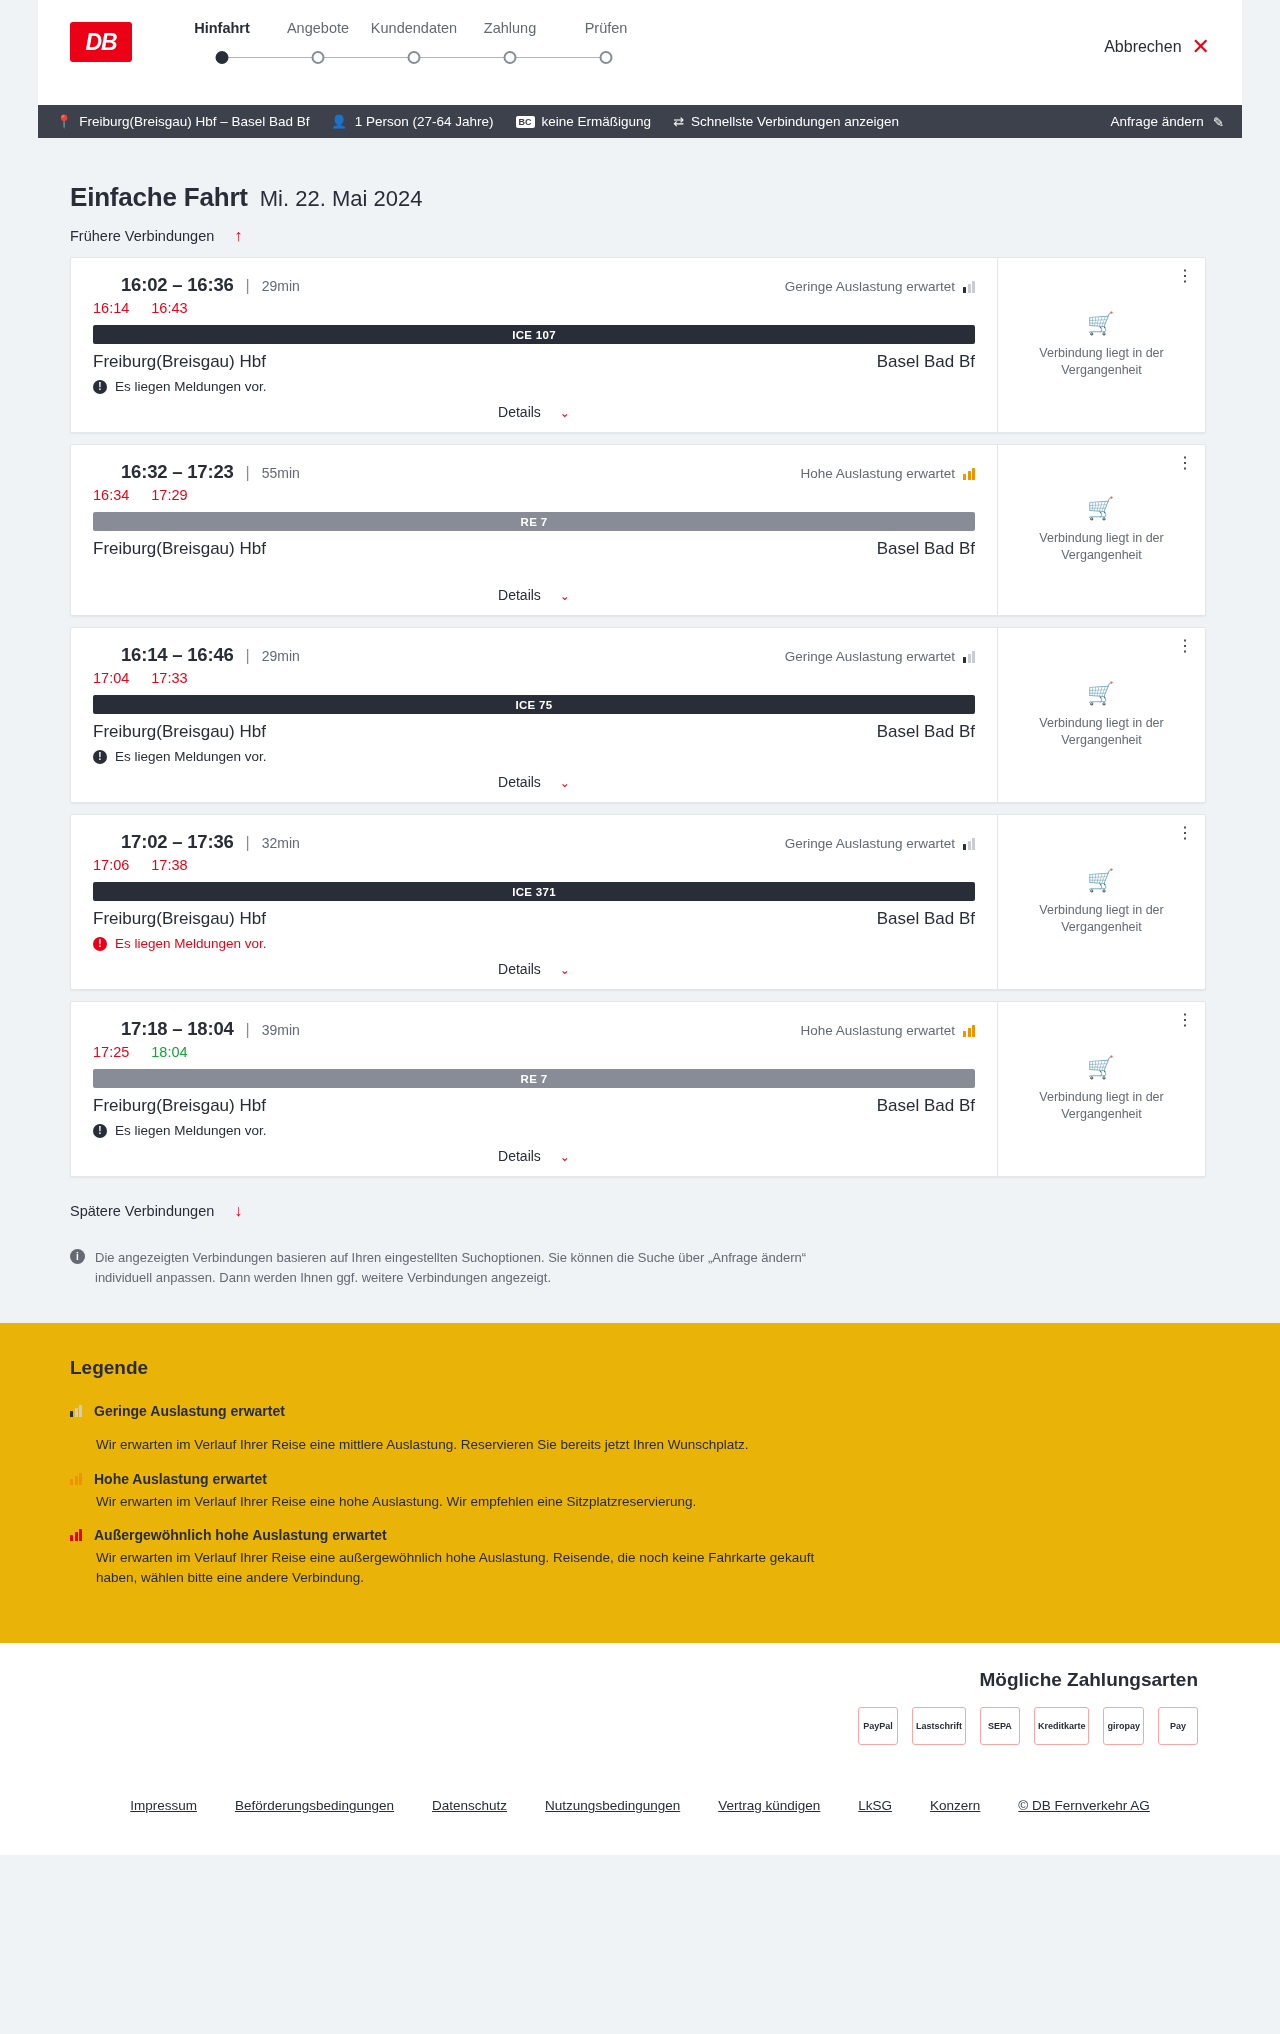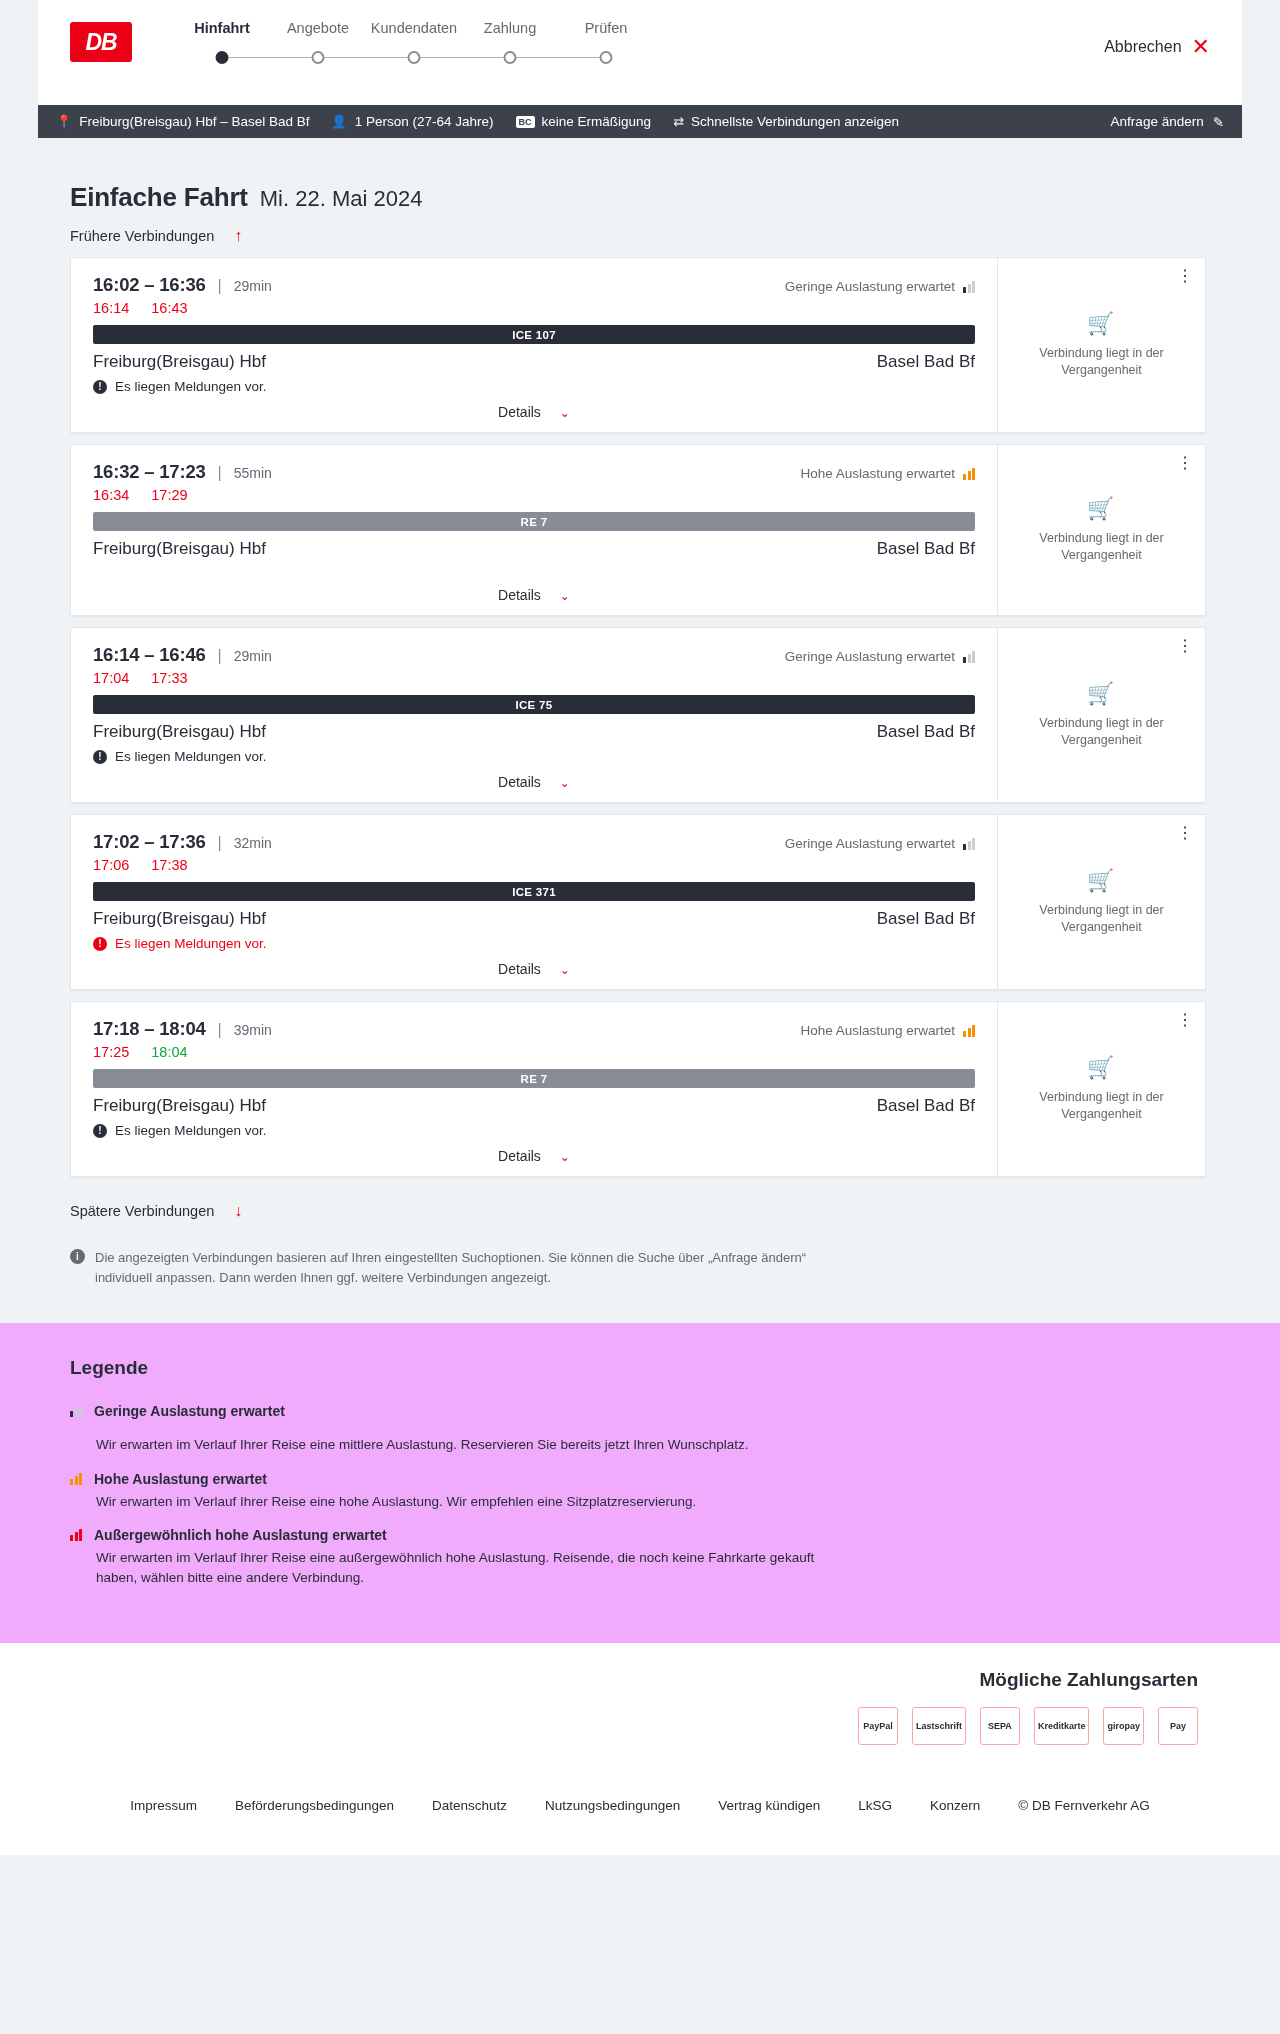--- a/index.html
+++ b/index.html
@@ -102,21 +102,21 @@
     min-height:135px;
   }
   .card .left { flex:1; padding:16px 22px 12px 22px; position:relative; }
   .card .right {
     width:208px;
     border-left:1px solid #e4e7ea;
     padding:12px 14px;
     position:relative;
     display:flex; flex-direction:column; align-items:center; justify-content:center;
   }
-  .row1 { display:flex; align-items:baseline; }
+  .row1 { display:flex; align-items:baseline;margin-left:28px; }
   .times { font-size:18.5px; font-weight:bold; letter-spacing:-.2px; }
   .sep { color:#878c96; margin:0 12px; font-weight:normal; }
   .dur { font-size:14px; color:#646973; }
   .occ {
     margin-left:auto; font-size:13.5px; color:#646973;
     display:flex; align-items:center; gap:8px;
   }
   .bars { display:flex; align-items:flex-end; gap:1.5px; height:12px; }
   .bars i { width:3px; display:block; border-radius:.5px; }
   .bars i.b1 { height:6px; }
@@ -166,41 +166,41 @@
     display:flex; gap:10px; margin:16px 36px 0 32px;
     font-size:13px; color:#646973; line-height:1.5; max-width:760px;
   }
   .hint .i-ic {
     width:15px; height:15px; border-radius:50%; background:#646973;
     color:#fff; font-size:10px; font-weight:bold; flex:0 0 auto;
     display:flex; align-items:center; justify-content:center; margin-top:1px;
   }
 
   
-  .legend-wrap { background:#f0abfc; margin-top:36px; padding:34px 38px 40px 70px; }
+  .legend-wrap { background:#eab308; margin-top:36px; padding:34px 38px 40px 70px; }
   .legend-wrap h2 { font-size:19px; margin:0 0 24px 0; font-weight:bold; }
   .leg-item { margin-bottom:16px; }
   .leg-head { display:flex; align-items:center; gap:12px; font-size:14px; font-weight:bold; }
   .leg-desc { font-size:13.5px; color:#282d37; margin:5px 0 0 26px; line-height:1.45; max-width:720px; }
 
   
   .pay { background:#fff; padding:26px 38px 22px 38px; }
   .pay h3 { text-align:right; font-size:19px; margin:0 44px 16px 0; }
   .pay-icons { display:flex; justify-content:flex-end; gap:14px; margin-right:44px; align-items:center; }
   .pay-ic {
     height:38px; min-width:40px; border:1px solid #fca5a5; border-radius:3px;
     display:flex; align-items:center; justify-content:center;
     font-size:9px; font-weight:bold; color:#282d37; background:#fff; padding:0 3px;
   }
   .links {
     background:#fff; display:flex; justify-content:center; gap:38px;
     font-size:13.5px; padding:30px 0 42px 0; color:#282d37;
     border-top:1px solid #fff;
   }
-  .links span { cursor:pointer; }
+  .links span { cursor:pointer;text-decoration:underline; }
   .links span.copy { cursor:default; }
 </style>
 </head>
 <body>
 
 <div class="page">
 
   <div class="topbar">
     <div class="db-logo">DB</div>
     <div class="steps">

